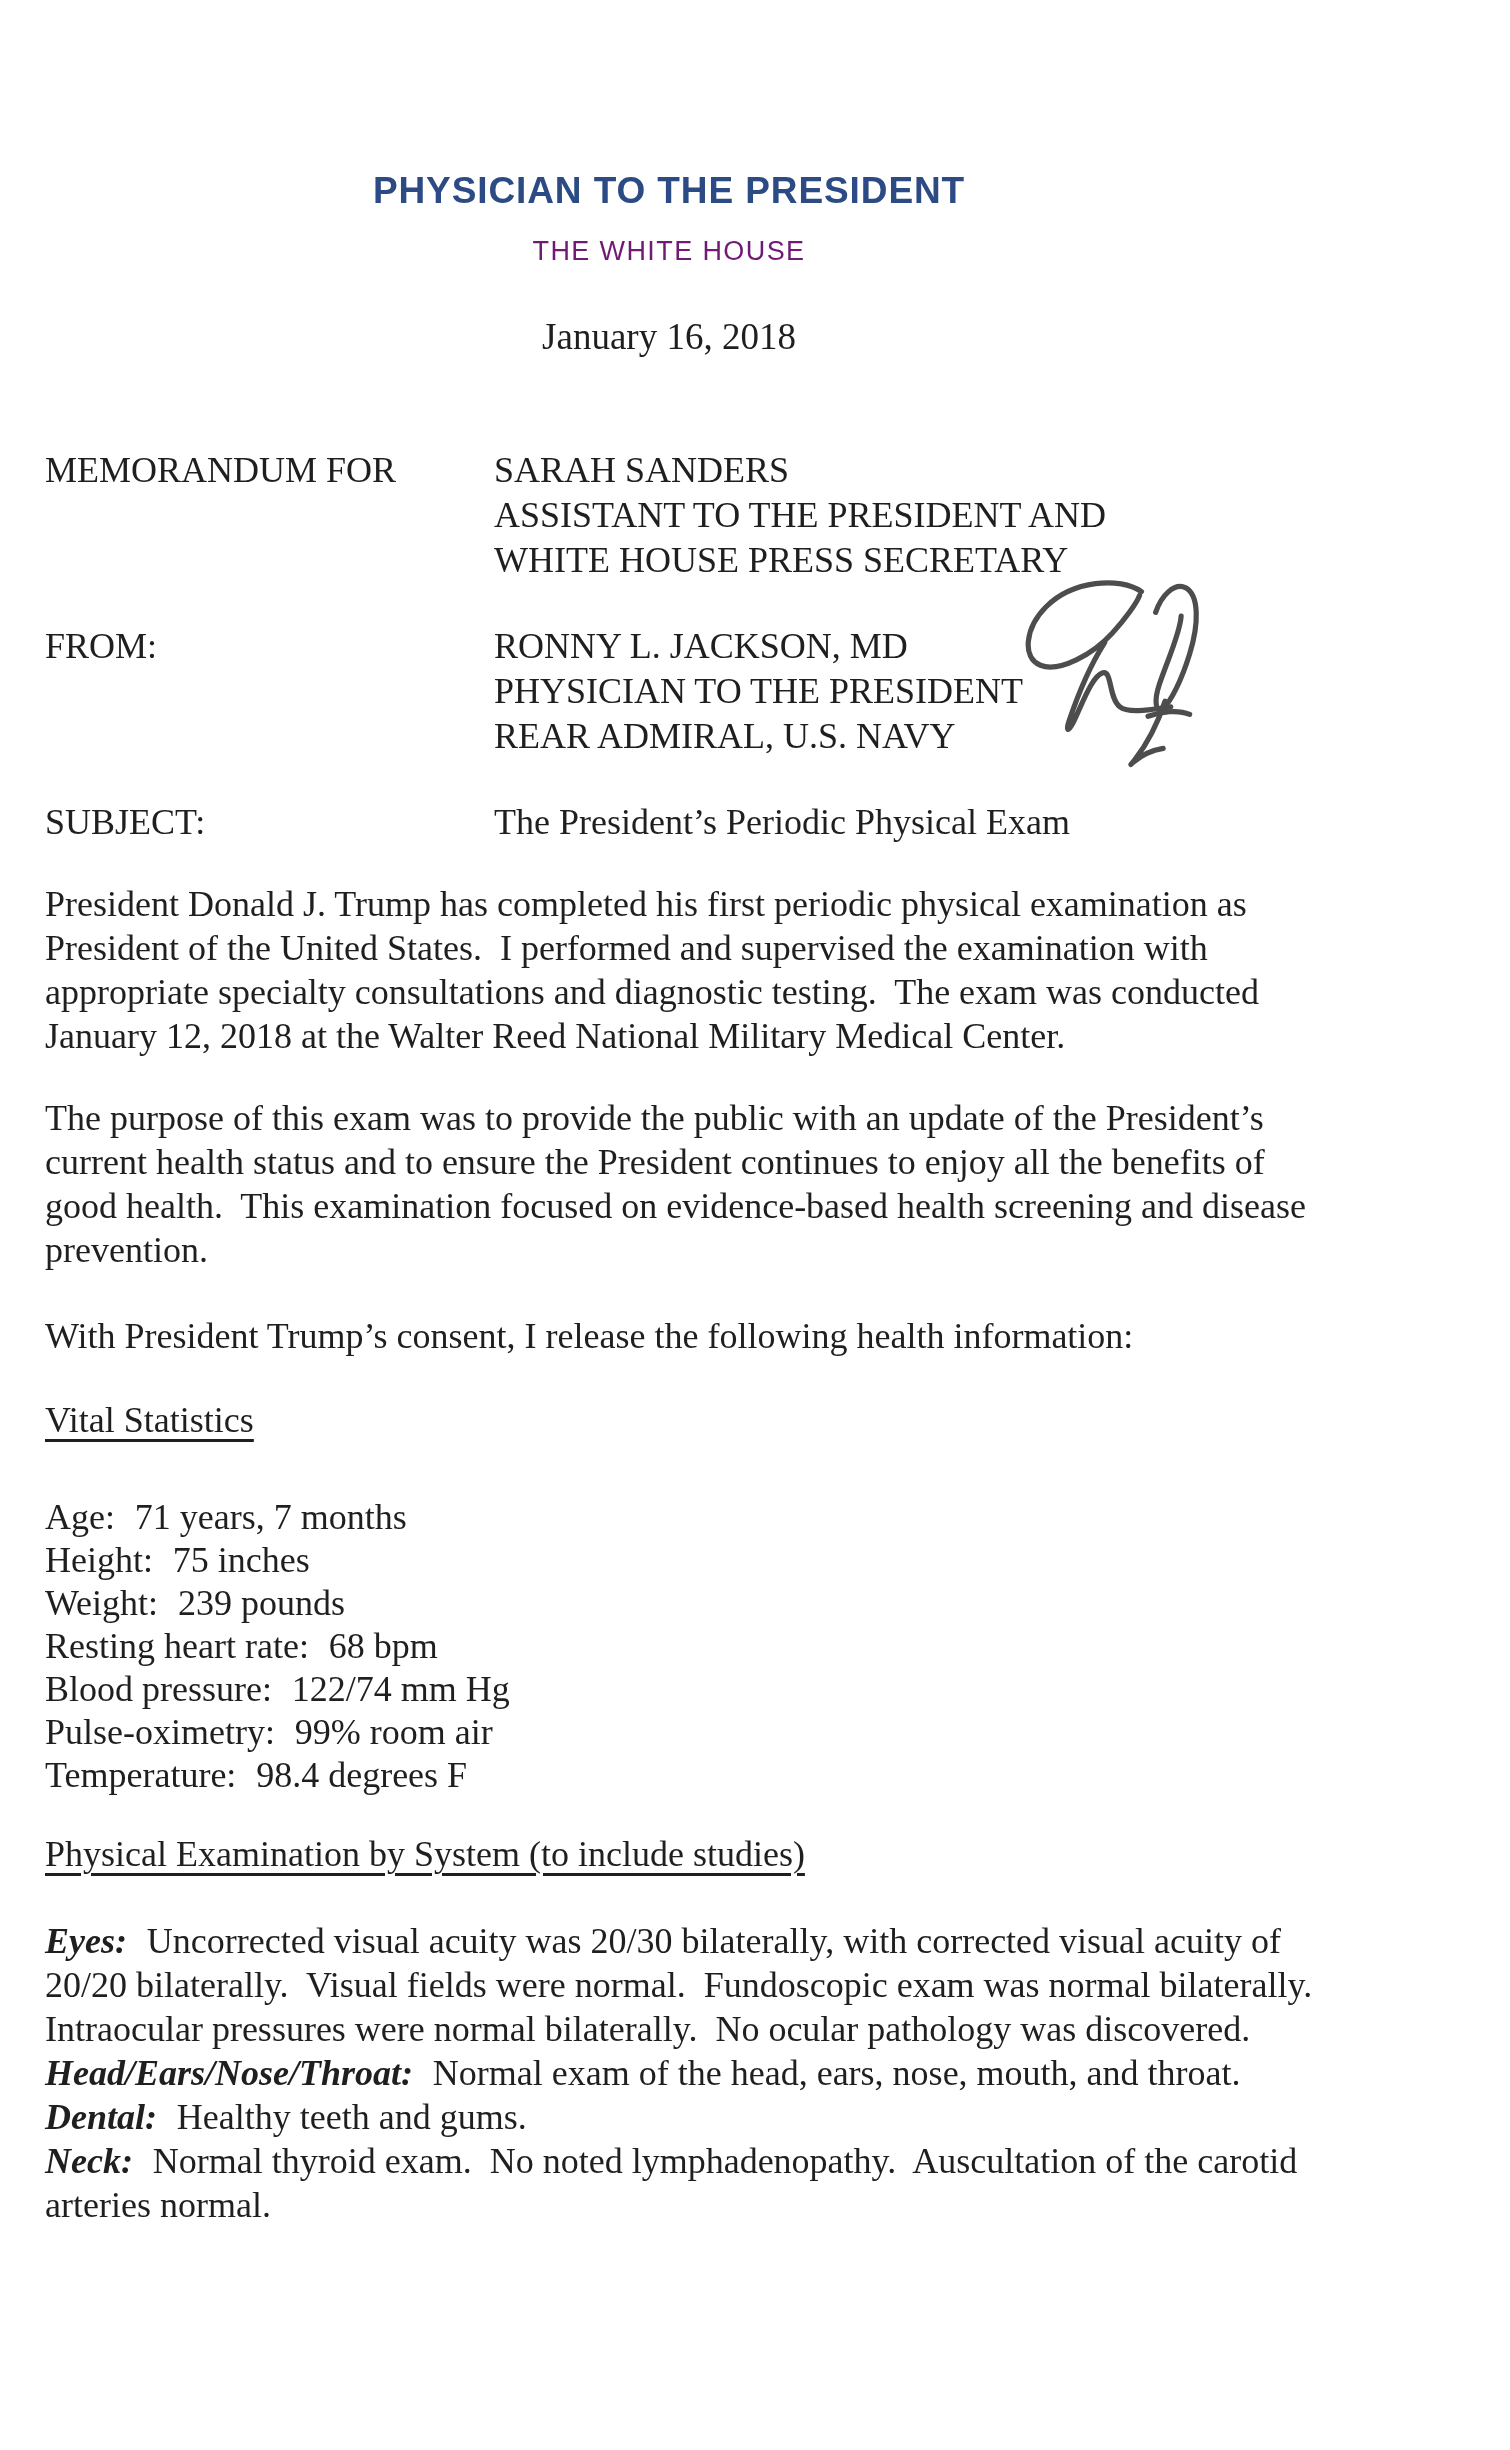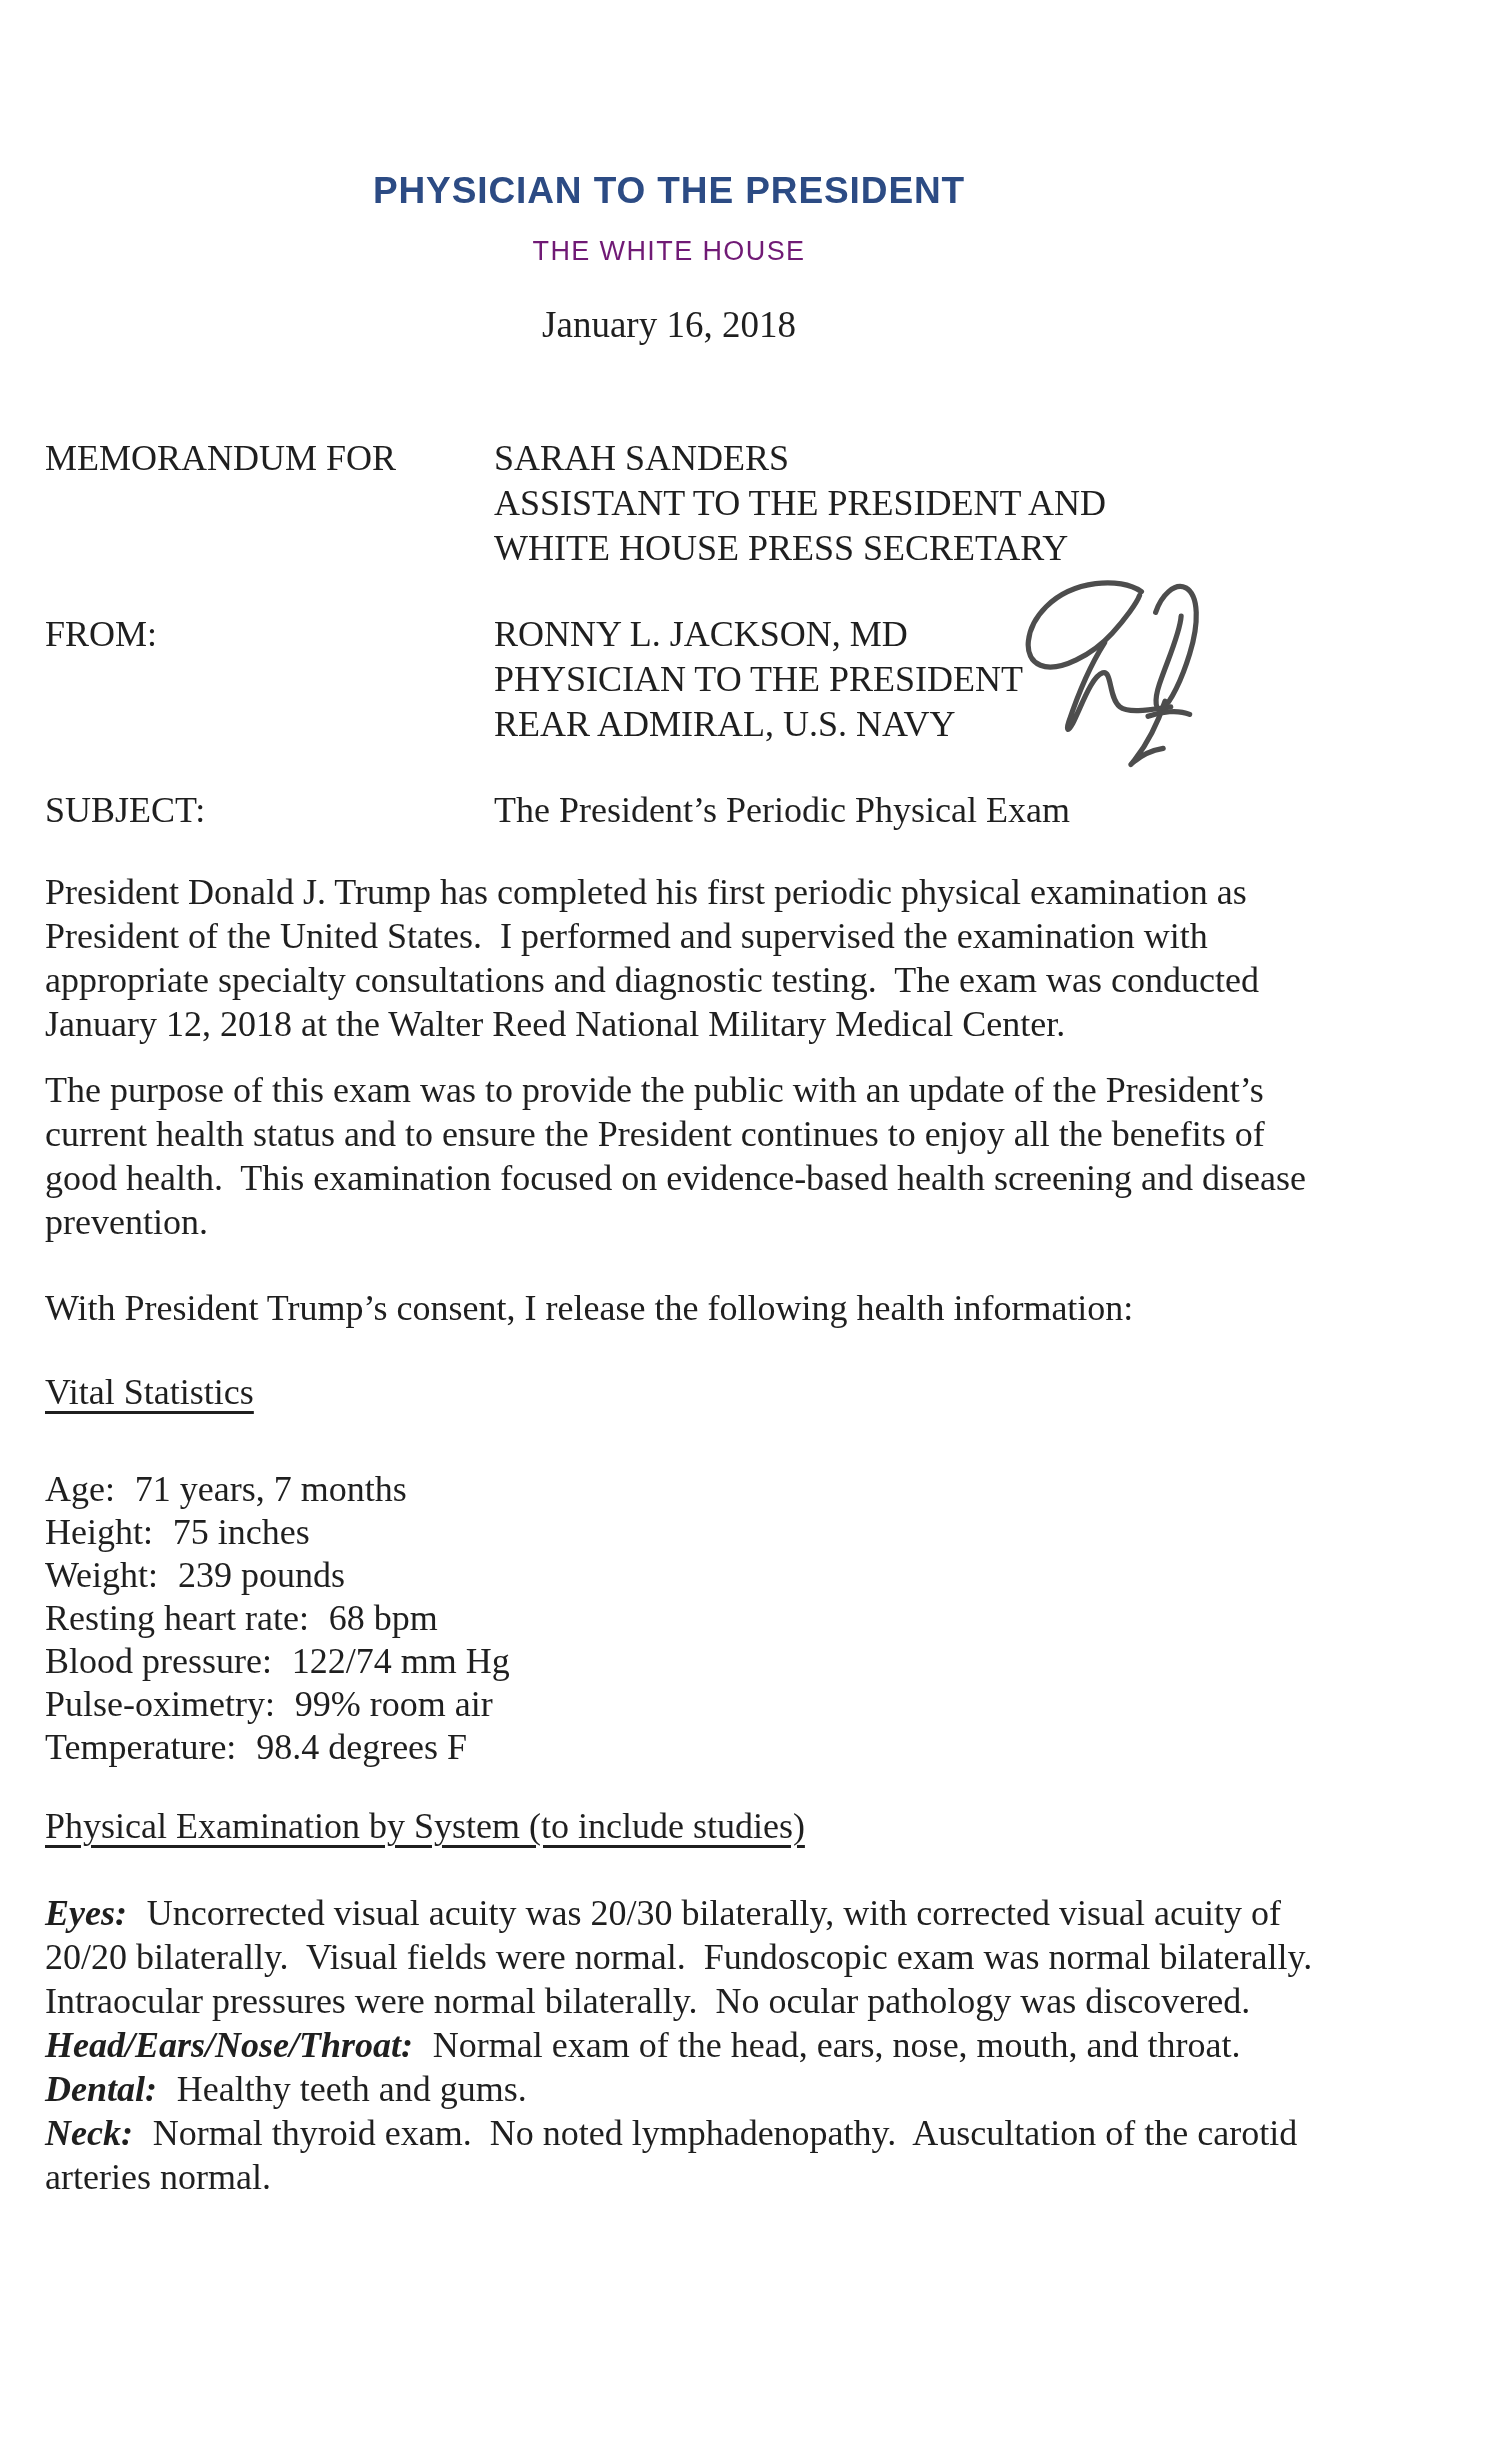--- a/index.html
+++ b/index.html
@@ -27,33 +27,33 @@
     letter-spacing: 0.9px;
   }
   .lh-sub {
     font-family: "Liberation Sans", sans-serif;
     font-size: 27px;
     line-height: 32px;
     color: #701a75;
     letter-spacing: 1.4px;
     margin-top: 24px;
   }
-  .date-line { font-size: 37px; line-height: 44px; margin-top: 36px; font-family: Liberation Serif, serif; }
+  .date-line { font-size: 37px; line-height: 44px; margin-top: 48px; font-family: Liberation Serif, serif; }
 
   
   .memo { margin-top: 89px; line-height: 45px; }
   .memo-row { display: flex; }
   .memo-row + .memo-row { margin-top: 41px; }
   .memo-label { flex: 0 0 449px; }
   .memo-lines { flex: 1 1 auto; }
 
   
   .para { margin: 0; white-space: pre-wrap; }
   .para-1 { margin-top: 37px; }
-  .para-2 { margin-top: 22px; }
+  .para-2 { margin-top: 38px; }
   .para-3 { margin-top: 42px; }
 
   
   .section-head { margin: 0; font-weight: normal; font-size: 36px; }
   .section-head .ul {
     text-decoration: underline;
     text-decoration-thickness: 2.8px;
     text-underline-offset: 6.5px;
   }
   .head-vital { margin-top: 40px; }

